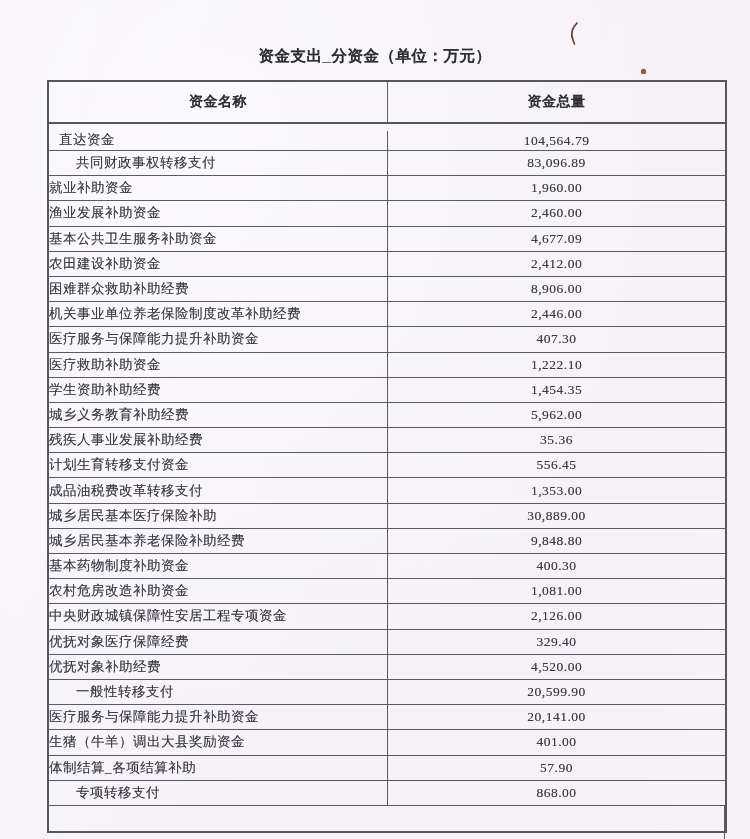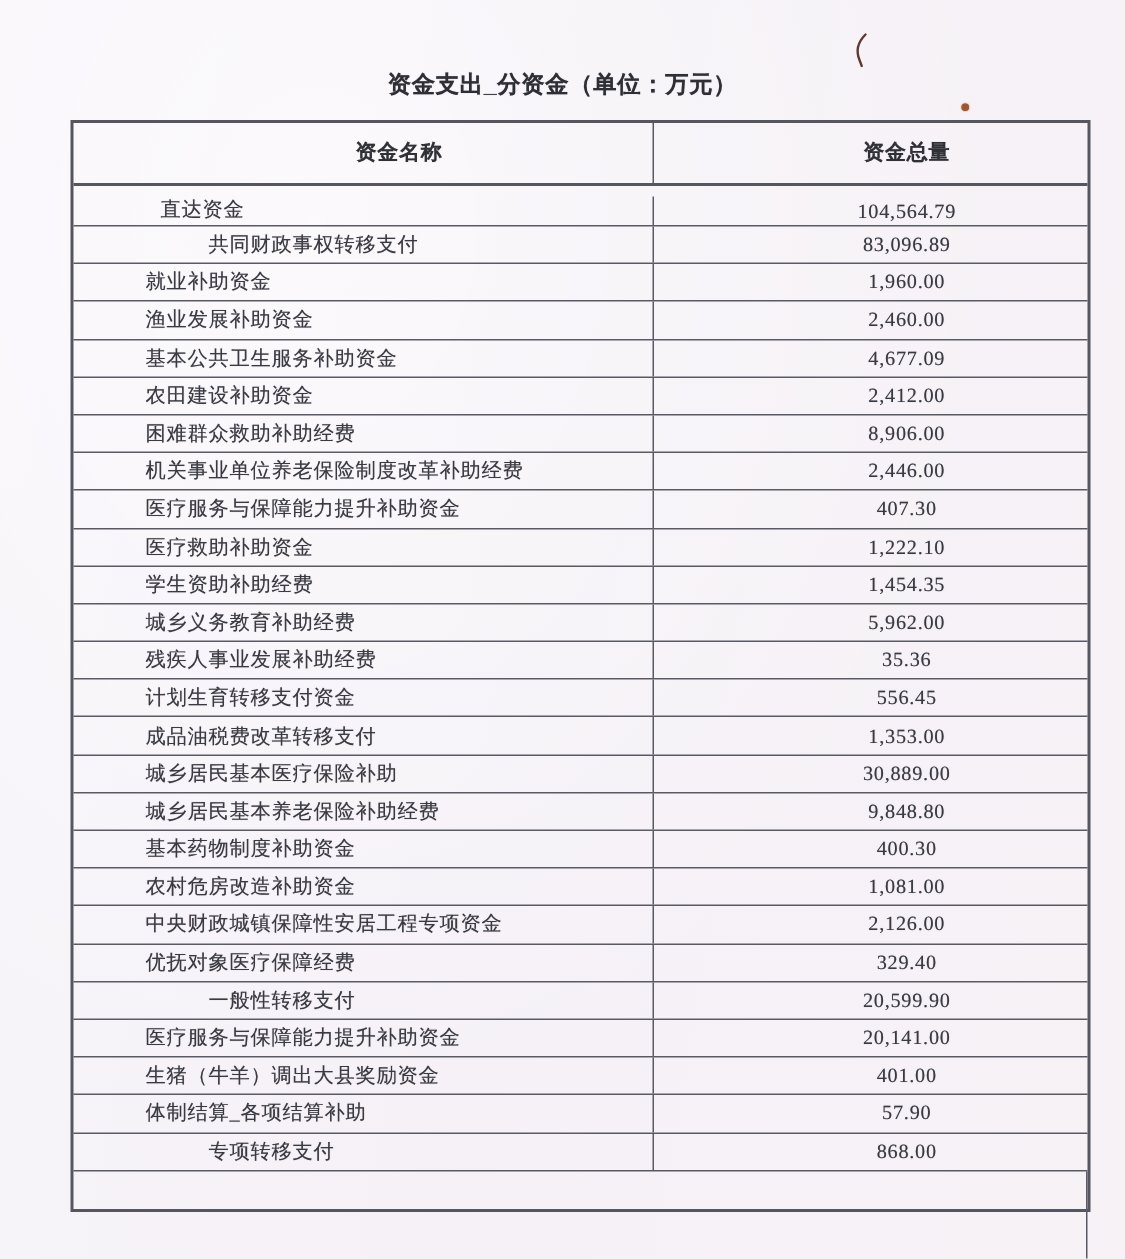--- a/index.html
+++ b/index.html
@@ -53,39 +53,38 @@
   .cell {
     box-sizing: border-box;
     display: flex;
     align-items: center;
     font-size: 13.5px;
     letter-spacing: 0.5px;
     color: #3a3a42;
     text-shadow: 0 0 0.5px rgba(58,58,66,0.5);
     white-space: nowrap;
     overflow: hidden;
-    margin-left: 48px;
   }
   .name-cell {
     flex: 0 0 339px;
     border-right: 1.5px solid #5a5a64;
   }
   .value-cell {
     flex: 1 1 auto;
     justify-content: center;
   }
   .header-row .cell {
     justify-content: center;
     font-family: "Liberation Sans", "DejaVu Sans", sans-serif;
     font-weight: bold;
     font-size: 14px;
     color: #303037;
   }
   .level-1 .name-cell { padding-left: 10px; }
-  .level-2 .name-cell { padding-left: 42px; }
+  .level-2 .name-cell { padding-left: 27px; }
   .level-3 .name-cell { }
   .first-row { height: 27px; align-items: flex-end; }
   .first-row .cell {
     align-items: flex-end;
     padding-bottom: 1px;
   }
   
   .pen-mark {
     position: absolute;
     left: 566px; top: 21px;
@@ -219,20 +218,24 @@
   <div class="t-row level-3">
     <div class="cell name-cell">中央财政城镇保障性安居工程专项资金</div>
     <div class="cell value-cell">2,126.00</div>
   </div>
 
   <div class="t-row level-3">
     <div class="cell name-cell">优抚对象医疗保障经费</div>
     <div class="cell value-cell">329.40</div>
   </div>
 
+  <div class="t-row level-3">
+    <div class="cell name-cell">优抚对象补助经费</div>
+    <div class="cell value-cell">4,520.00</div>
+  </div>
 
   <div class="t-row level-2">
     <div class="cell name-cell">一般性转移支付</div>
     <div class="cell value-cell">20,599.90</div>
   </div>
 
   <div class="t-row level-3">
     <div class="cell name-cell">医疗服务与保障能力提升补助资金</div>
     <div class="cell value-cell">20,141.00</div>
   </div>

